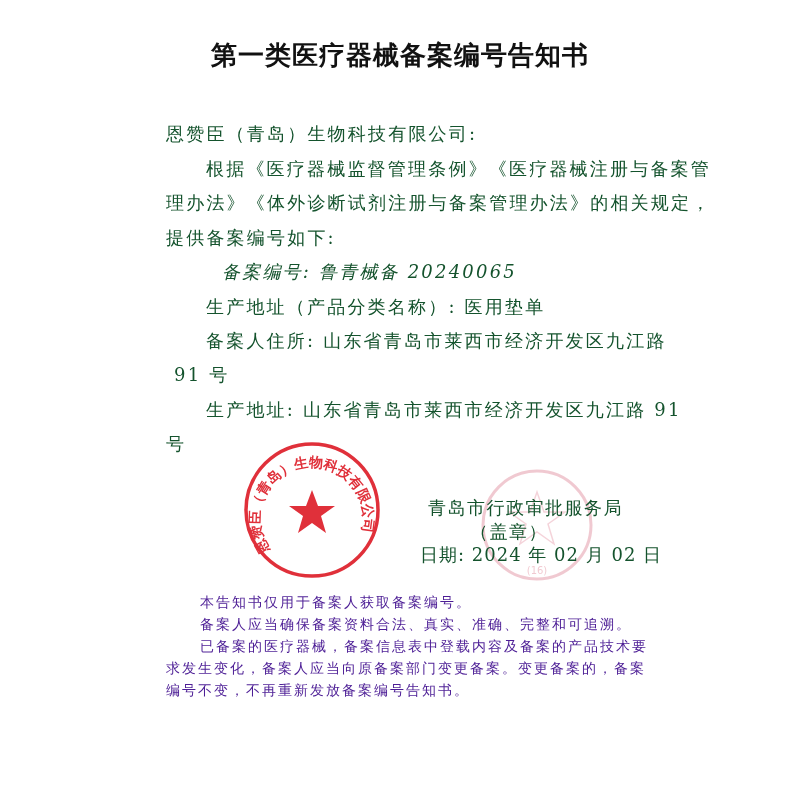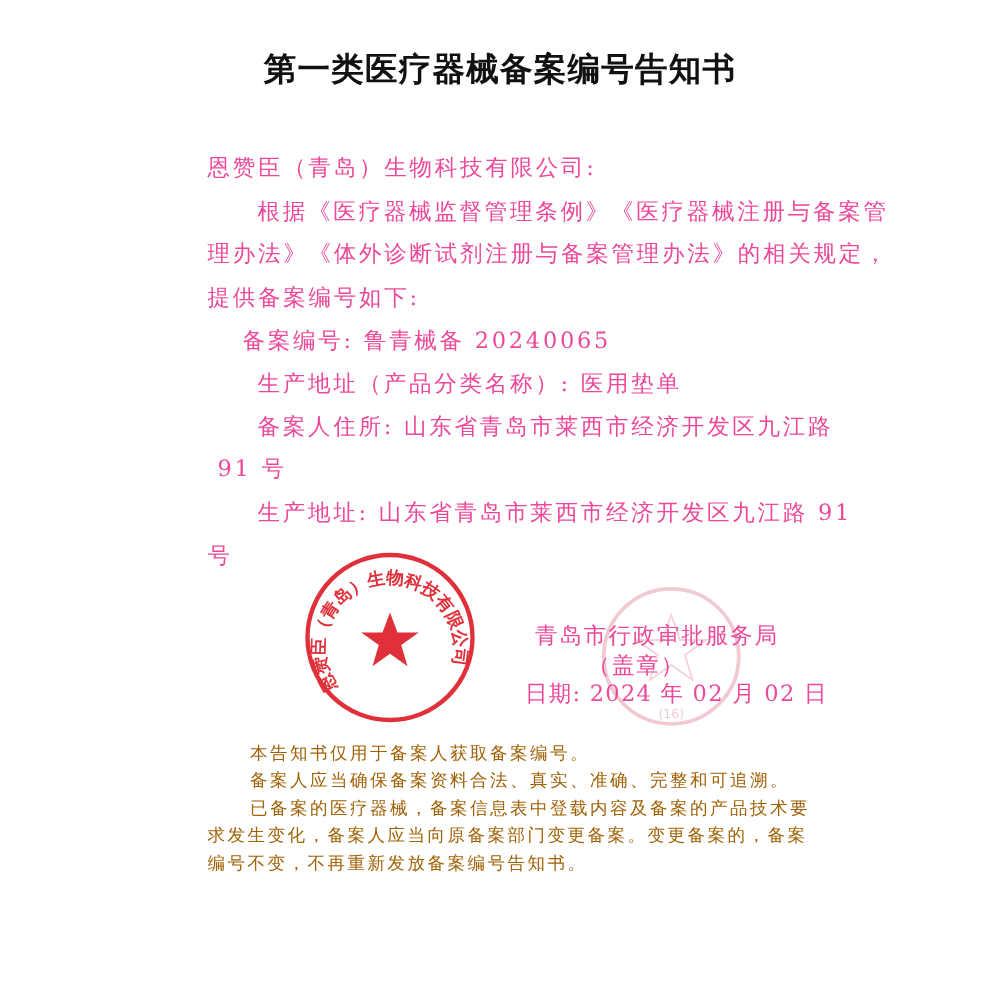--- a/index.html
+++ b/index.html
@@ -3,43 +3,43 @@
 <meta charset="utf-8">
 <style>
   html, body { margin: 0; padding: 0; background: #ffffff; }
   body { width: 800px; height: 800px; position: relative; overflow: hidden; color: #1a1a1a; }
   .title {
     position: absolute; left: 0; width: 800px; top: 38px; text-align: center;
     font-family: Liberation Serif, serif; font-weight: bold; font-size: 26px; letter-spacing: 1px; color: #111;
   }
   .line {
     position: absolute; font-family: "DejaVu Serif", serif; font-size: 18px; white-space: nowrap;
-    letter-spacing: 2.2px; color: #ec4899;
+    letter-spacing: 2.2px; color: #14532d;
   }
   .small {
     position: absolute; font-family: "DejaVu Serif", serif; font-size: 14px; white-space: nowrap;
-    letter-spacing: 2px; color: #a16207;
+    letter-spacing: 2px; color: #4c1d95;
   }
   .stamp1 { position: absolute; left: 240px; top: 438px; width: 144px; height: 144px; }
   .stamp2 { position: absolute; left: 478px; top: 462px; width: 118px; height: 126px; opacity: 0.45; }
 </style>
 </head>
 <body>
 
 <div>
 
   <div class="title">第一类医疗器械备案编号告知书</div>
 
   <div class="line" style="left:166px; top:122px;">恩赞臣（青岛）生物科技有限公司:</div>
 
   <div class="line" style="left:206px; top:157px;">根据《医疗器械监督管理条例》《医疗器械注册与备案管</div>
   <div class="line" style="left:166px; top:191px;">理办法》《体外诊断试剂注册与备案管理办法》的相关规定，</div>
   <div class="line" style="left:166px; top:226px;">提供备案编号如下:</div>
 
-  <div class="line" style="left:194px; top:260px;">
+  <div class="line" style="left:222px; top:260px;font-style:italic;">
     <span>备案编号:</span>
     <span>鲁青械备 20240065</span>
   </div>
 
   <div class="line" style="left:206px; top:295px;">
     <span>生产地址（产品分类名称）:</span>
     <span>医用垫单</span>
   </div>
 
   <div class="line" style="left:206px; top:329px;">

